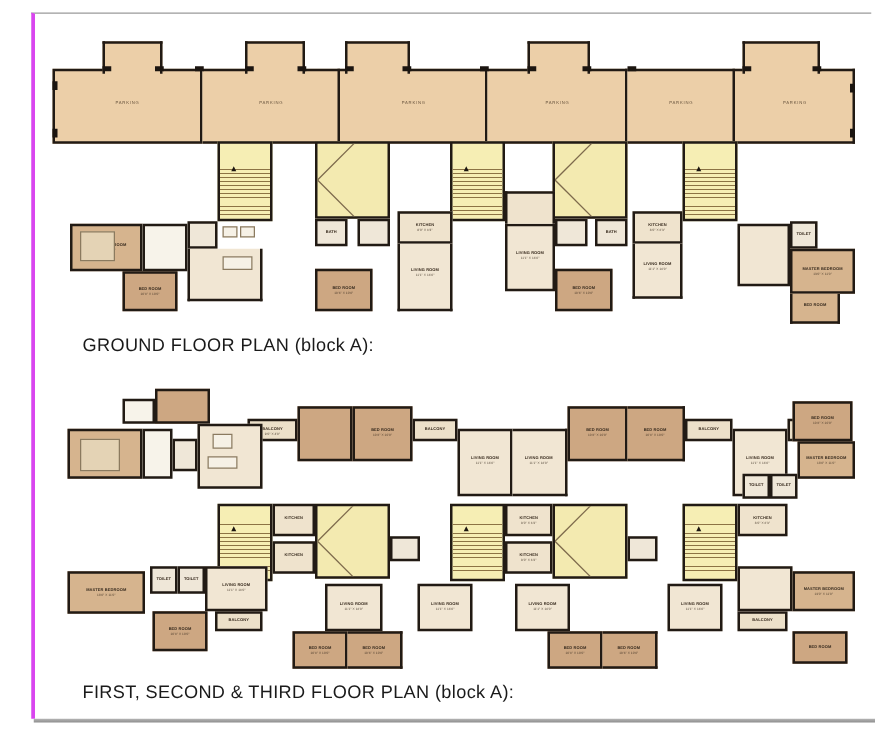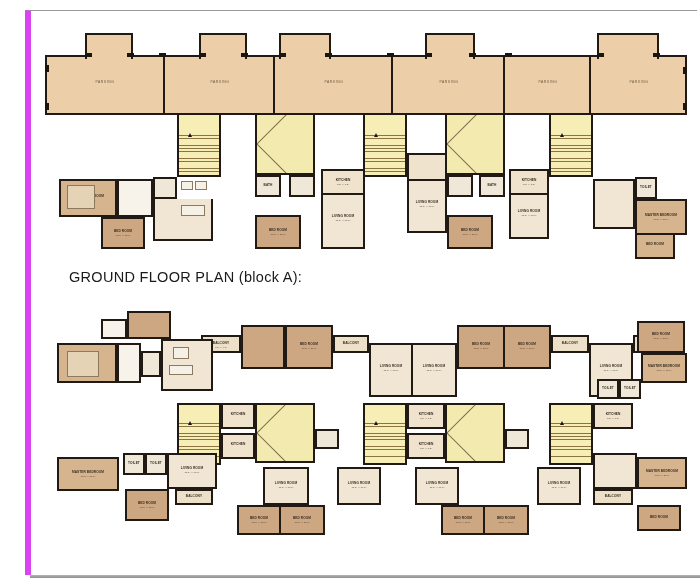--- a/index.html
+++ b/index.html
@@ -1,21 +1,21 @@
 <!DOCTYPE html>
 <html><head>
 <meta charset="utf-8">
 <style>
   html,body{margin:0;padding:0;background:#ffffff;}
   body{width:700px;height:587px;position:relative;overflow:hidden;
        font-family:"Liberation Sans", sans-serif;color:#000;}
 
   
   #frame{position:absolute;left:25px;top:10px;width:672px;height:565px;
-         border-left:6px solid #d946ef;border-top:1px solid #9a9a9a;
+         border-left:3px solid #d946ef;border-top:1px solid #9a9a9a;
          box-sizing:border-box;background:#fff;}
   #frame:after{content:"";position:absolute;left:-1px;bottom:-3px;width:675px;height:3px;
          background:linear-gradient(#b5b5b5,#8d8d8d);}
 
   .caption{position:absolute;font-size:14.5px;letter-spacing:.3px;
            color:#1a1a1a;white-space:nowrap;font-family:"Liberation Sans", sans-serif;}
   #cap-ground{left:38px;top:258px;}
   #cap-upper{left:38px;top:535px;}
 
   
@@ -469,13 +469,14 @@
         <i>13'0" X 11'0"</i>
       </div>
     </div>
     <div class="rm f-bed" style="left:596px;top:198px;width:44px;height:26px;">
       <div class="lbl" style="top:9px;">
         <b>BED ROOM</b>
       </div>
     </div>
   </div>
 
+  <div class="caption" id="cap-upper">FIRST, SECOND &amp; THIRD FLOOR PLAN (block A):</div>
 </div>
 
 </body></html>

